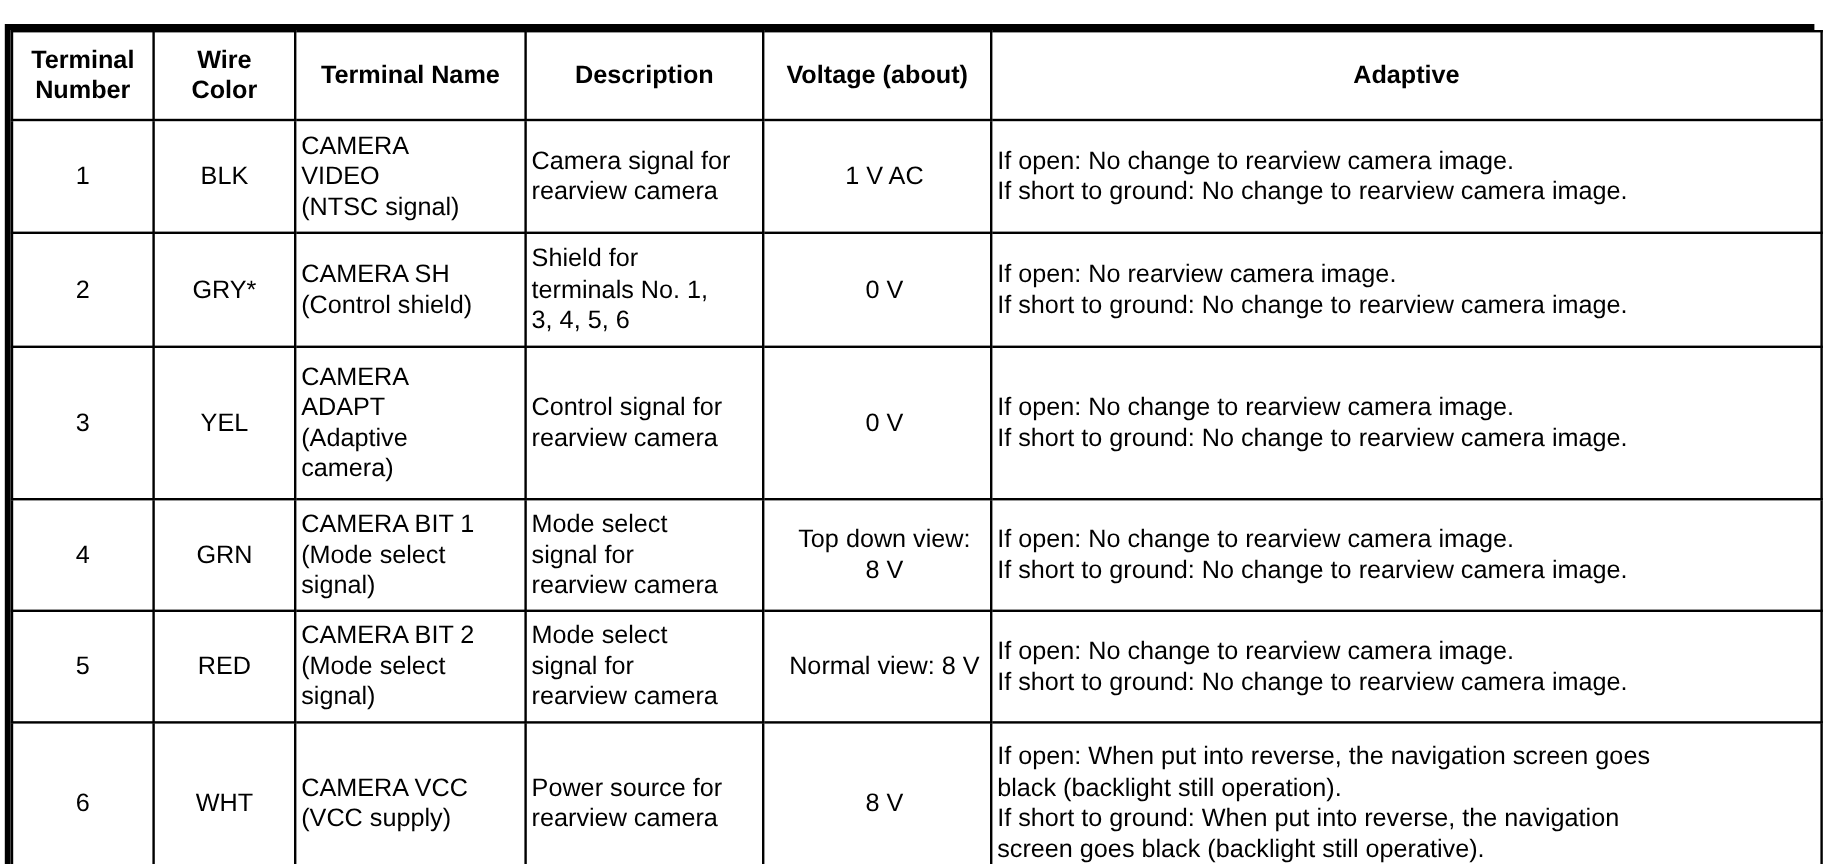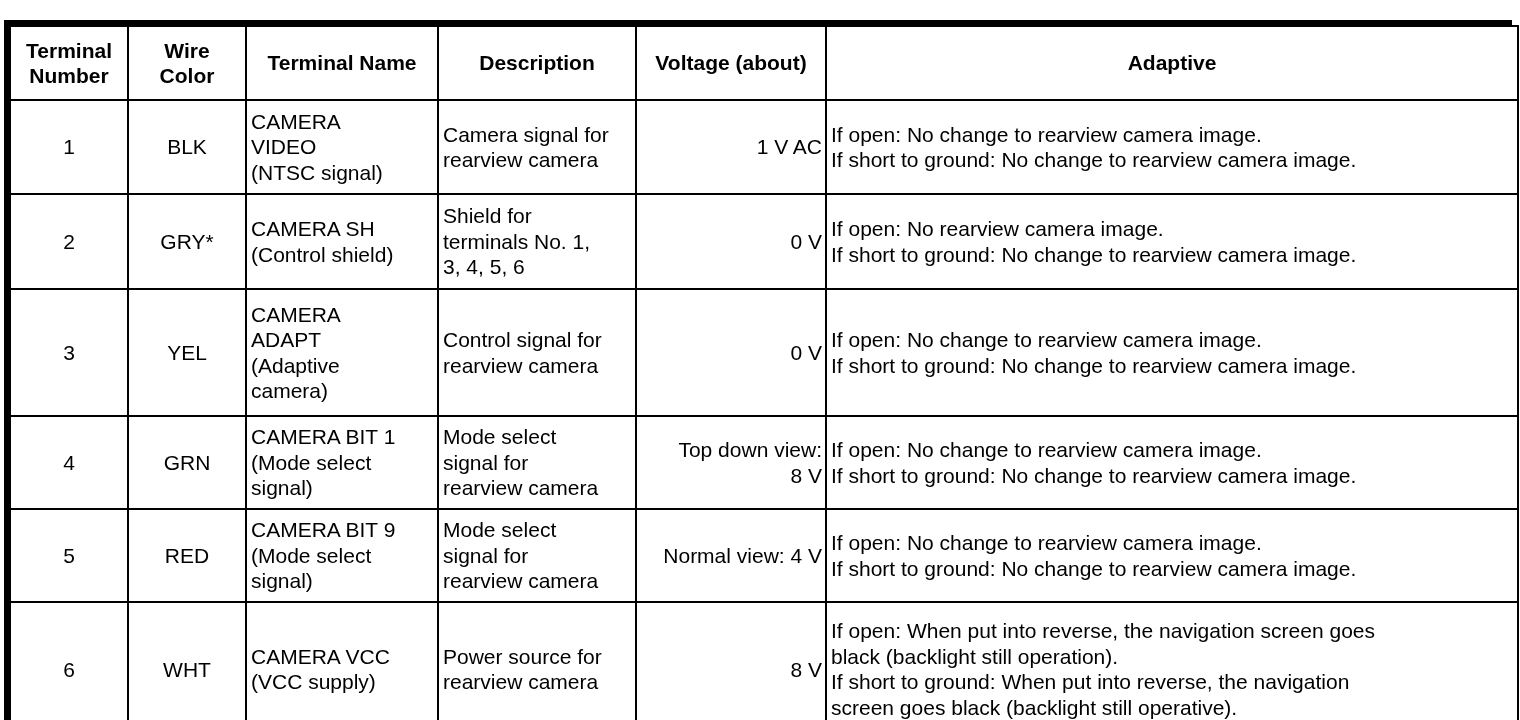--- a/index.html
+++ b/index.html
@@ -78,21 +78,21 @@
     vertical-align: middle;
   }
   td.name .cell,
   td.desc .cell,
   td.symp .cell {
     text-align: left;
     padding-left: 4px;
     padding-right: 3px;
   }
   td.volt .cell {
-    text-align: right;
+    text-align: center;
     padding-left: 15px;
     padding-right: 3px;
   }
 
   
   tr.r1 { height: 94px; }
   tr.r2 { height: 95px; }
   tr.r3 { height: 127px; }
   tr.r4 { height: 93px; }
   tr.r5 { height: 93px; }
@@ -243,31 +243,31 @@
       </tr>
 
       <tr class="r5">
         <td class="num">
           <span class="cell">5</span>
         </td>
         <td class="wire">
           <span class="cell">RED</span>
         </td>
         <td class="name">
-          <span class="cell">CAMERA BIT 9
+          <span class="cell">CAMERA BIT 2
 (Mode select
 signal)</span>
         </td>
         <td class="desc">
           <span class="cell">Mode select
 signal for
 rearview camera</span>
         </td>
         <td class="volt">
-          <span class="cell">Normal view: 4 V</span>
+          <span class="cell">Normal view: 8 V</span>
         </td>
         <td class="symp">
           <span class="cell">If open: No change to rearview camera image.
 If short to ground: No change to rearview camera image.</span>
         </td>
       </tr>
 
       <tr class="r6">
         <td class="num">
           <span class="cell">6</span>

